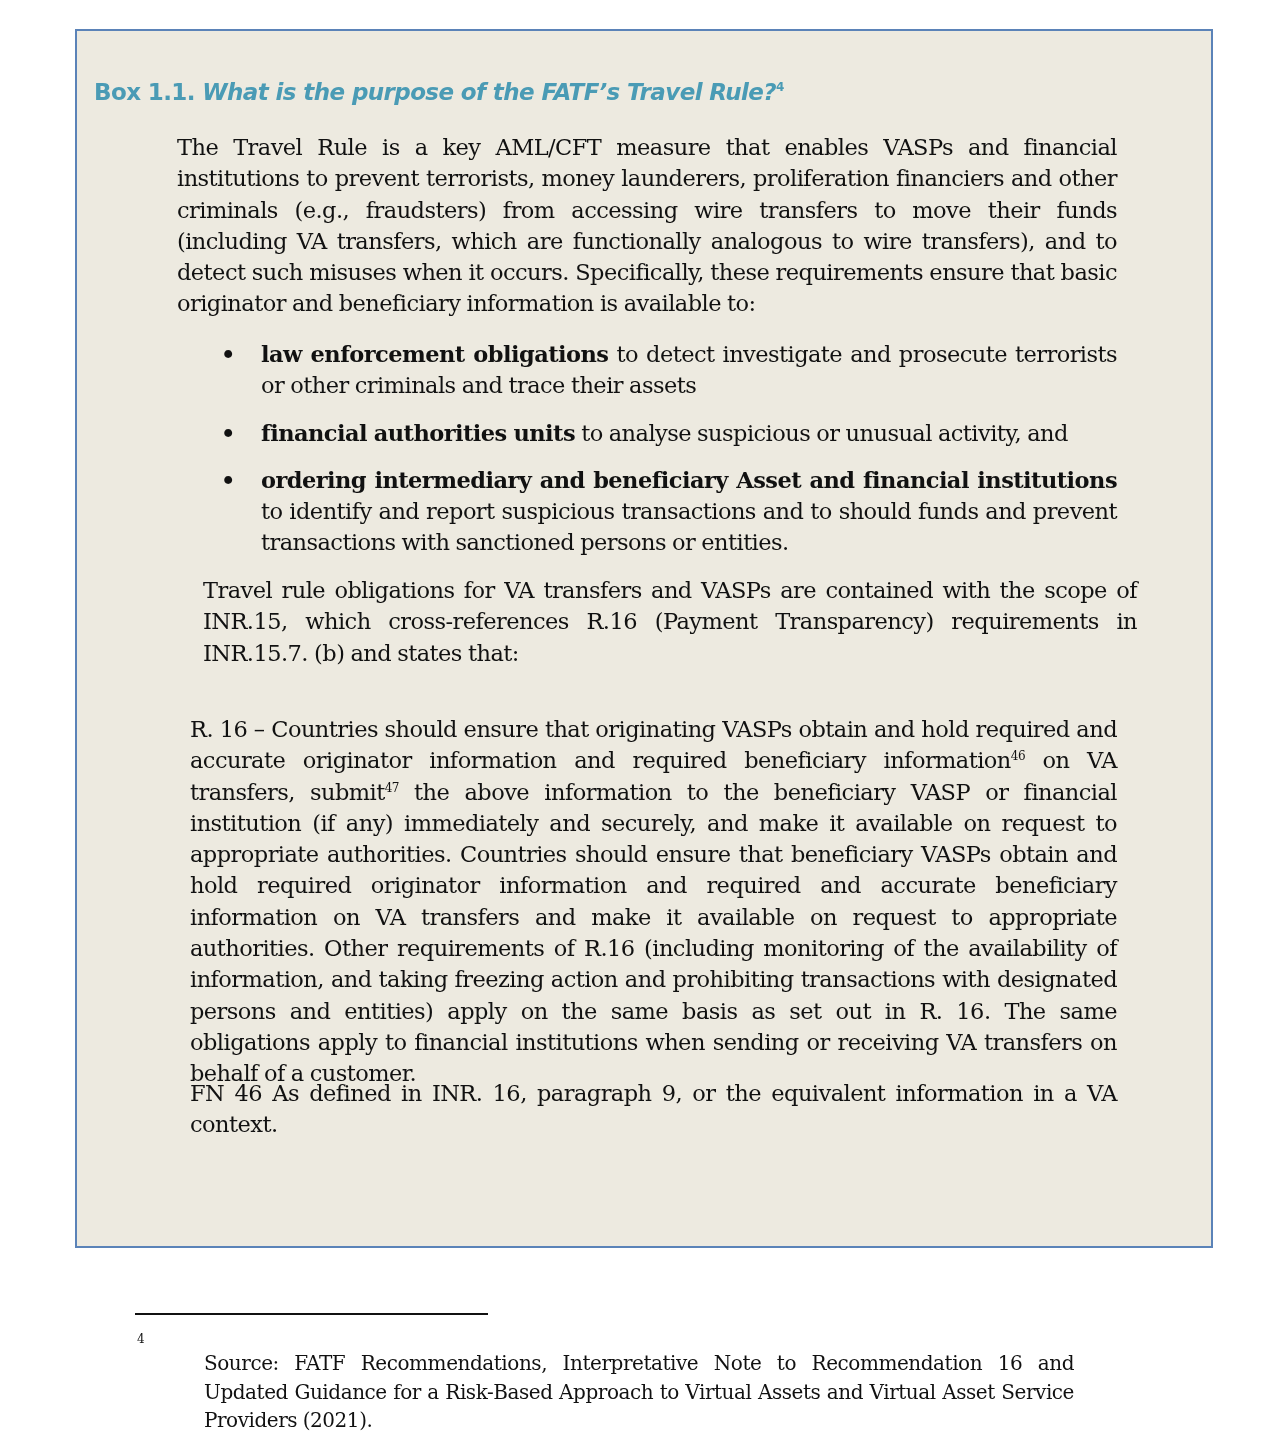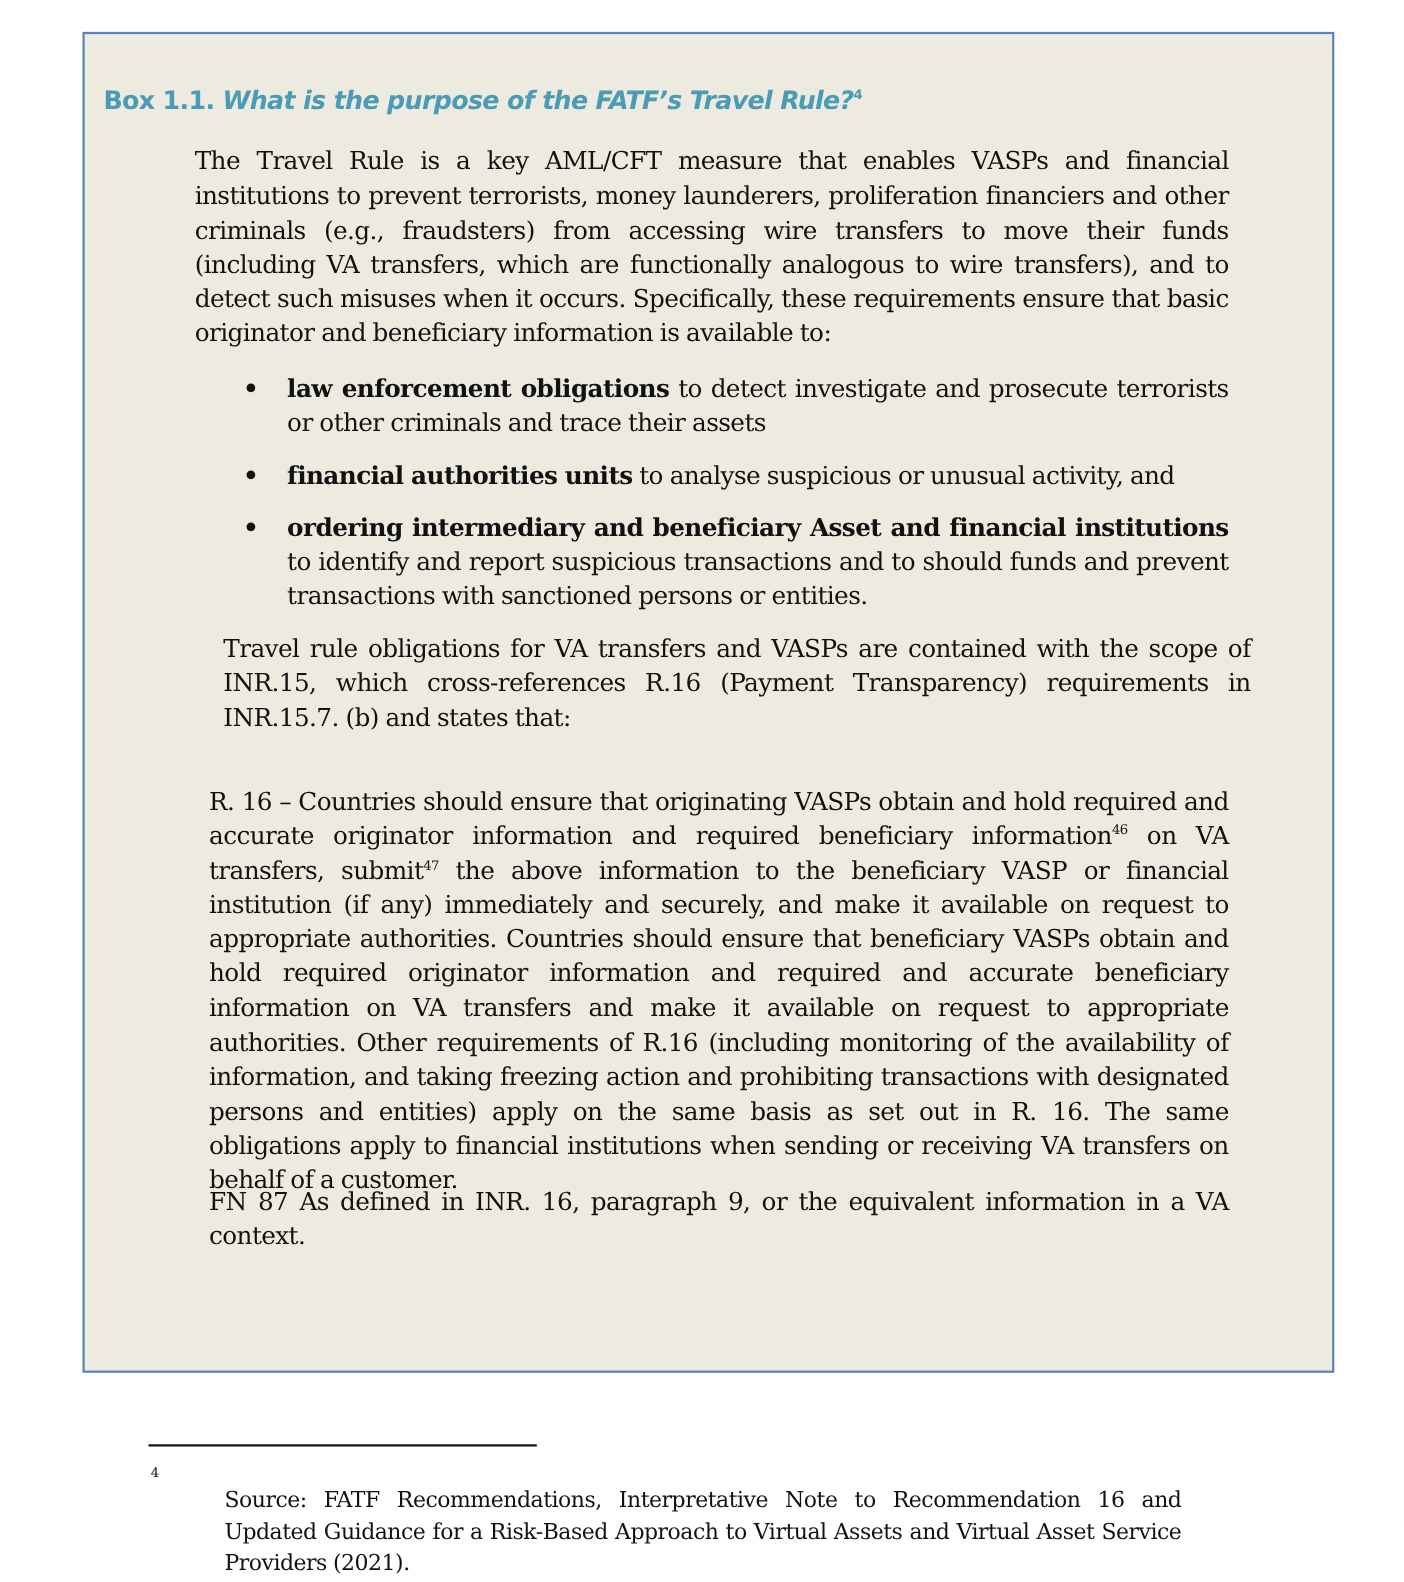--- a/index.html
+++ b/index.html
@@ -134,18 +134,18 @@
     <li class="bullet">
       <span class="dot">•</span>
       <b>ordering intermediary and beneficiary Asset and financial institutions</b><span> to identify and report suspicious transactions and to should funds and prevent transactions with sanctioned persons or entities.</span>
     </li>
   </ul>
 
   <div class="para p-travel">Travel rule obligations for VA transfers and VASPs are contained with the scope of INR.15, which cross-references R.16 (Payment Transparency) requirements in INR.15.7. (b) and states that:</div>
 
   <div class="para p-r16"><span>R. 16 – Countries should ensure that originating VASPs obtain and hold required and accurate originator information and required beneficiary information</span><sup>46</sup><span> on VA transfers, submit</span><sup>47</sup><span> the above information to the beneficiary VASP or financial institution (if any) immediately and securely, and make it available on request to appropriate authorities. Countries should ensure that beneficiary VASPs obtain and hold required originator information and required and accurate beneficiary information on VA transfers and make it available on request to appropriate authorities. Other requirements of R.16 (including monitoring of the availability of information, and taking freezing action and prohibiting transactions with designated persons and entities) apply on the same basis as set out in R. 16. The same obligations apply to financial institutions when sending or receiving VA transfers on behalf of a customer.</span></div>
 
-  <div class="para p-fn46">FN 87 As defined in INR. 16, paragraph 9, or the equivalent information in a VA context.</div>
+  <div class="para p-fn46">FN 46 As defined in INR. 16, paragraph 9, or the equivalent information in a VA context.</div>
 </div>
 
 <div class="fn-rule"></div>
 <div class="fn-num">4</div>
 <div class="fn-text">Source: FATF Recommendations, Interpretative Note to Recommendation 16 and Updated Guidance for a Risk-Based Approach to Virtual Assets and Virtual Asset Service Providers (2021).</div>
 
 </body></html>

